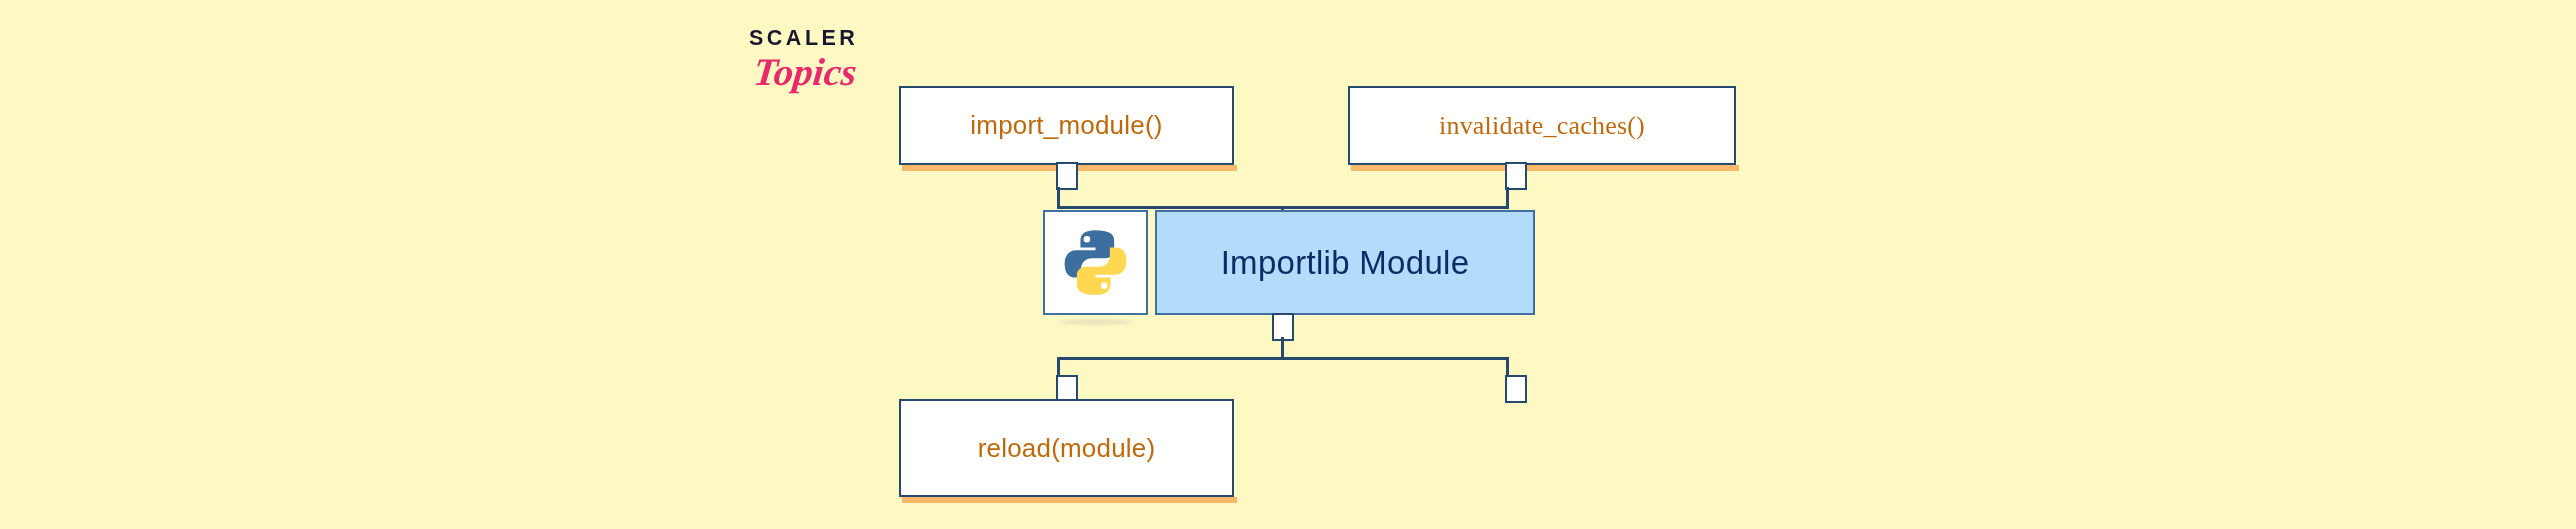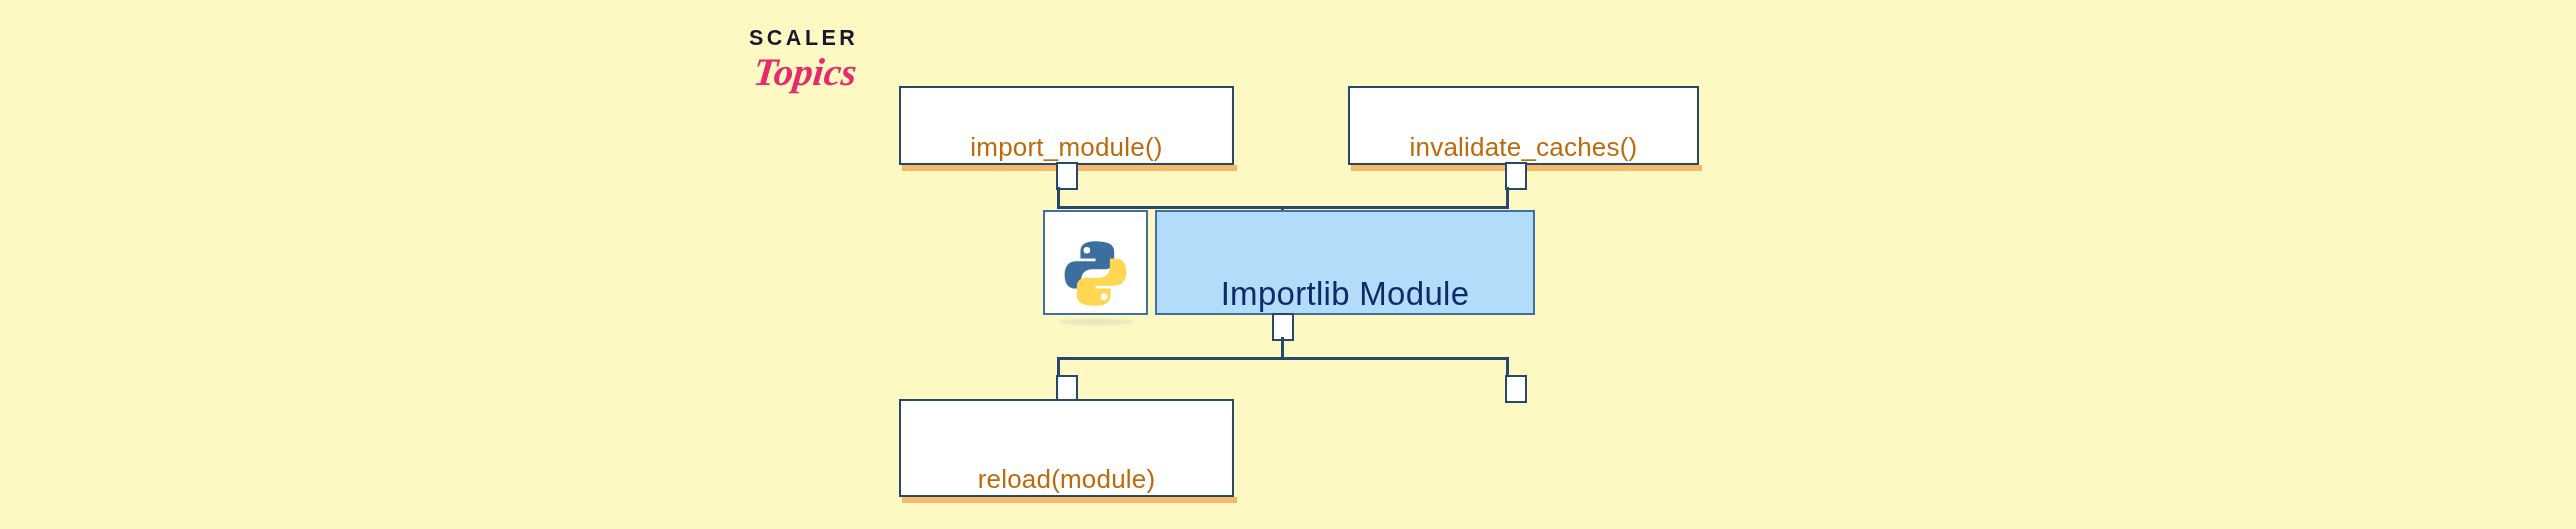--- a/index.html
+++ b/index.html
@@ -50,21 +50,21 @@
     margin-left: 5.2px;
     white-space: nowrap;
     transform: skewX(-6deg);
   }
 
   
   .node {
     position: absolute;
     box-sizing: border-box;
     display: flex;
-    align-items: flex-end;
+    align-items: center;
     justify-content: center;
   }
 
   
   .leaf {
     background: #fffffd;
     border: 2.6px solid #27496d;
     color: #bd6a0e;
     font-size: 26px;
     font-weight: normal;
@@ -132,21 +132,21 @@
 
   <div id="logo">
     <div id="logo-scaler">SCALER</div>
     <div id="logo-topics">Topics</div>
   </div>
 
   <div class="node leaf" style="left:899px; top:86px; width:335px; height:79px;">
     <span>import_module()</span>
   </div>
 
-  <div class="node leaf" style="left:1348px; top:86px; width:351px; height:79px;">
+  <div class="node leaf" style="left:1348px; top:86px; width:388px; height:79px;font-family:Liberation Serif, serif;">
     <span>invalidate_caches()</span>
   </div>
 
   <div class="stub" style="left:1056px; top:162px;"></div>
   <div class="stub" style="left:1505px; top:162px;"></div>
 
   <div class="wire wire-v" style="left:1057px; top:187px; height:20.6px;"></div>
   <div class="wire wire-v" style="left:1506px; top:187px; height:20.6px;"></div>
 
   <div class="wire wire-h" style="left:1057px; top:206px; width:452px;"></div>

